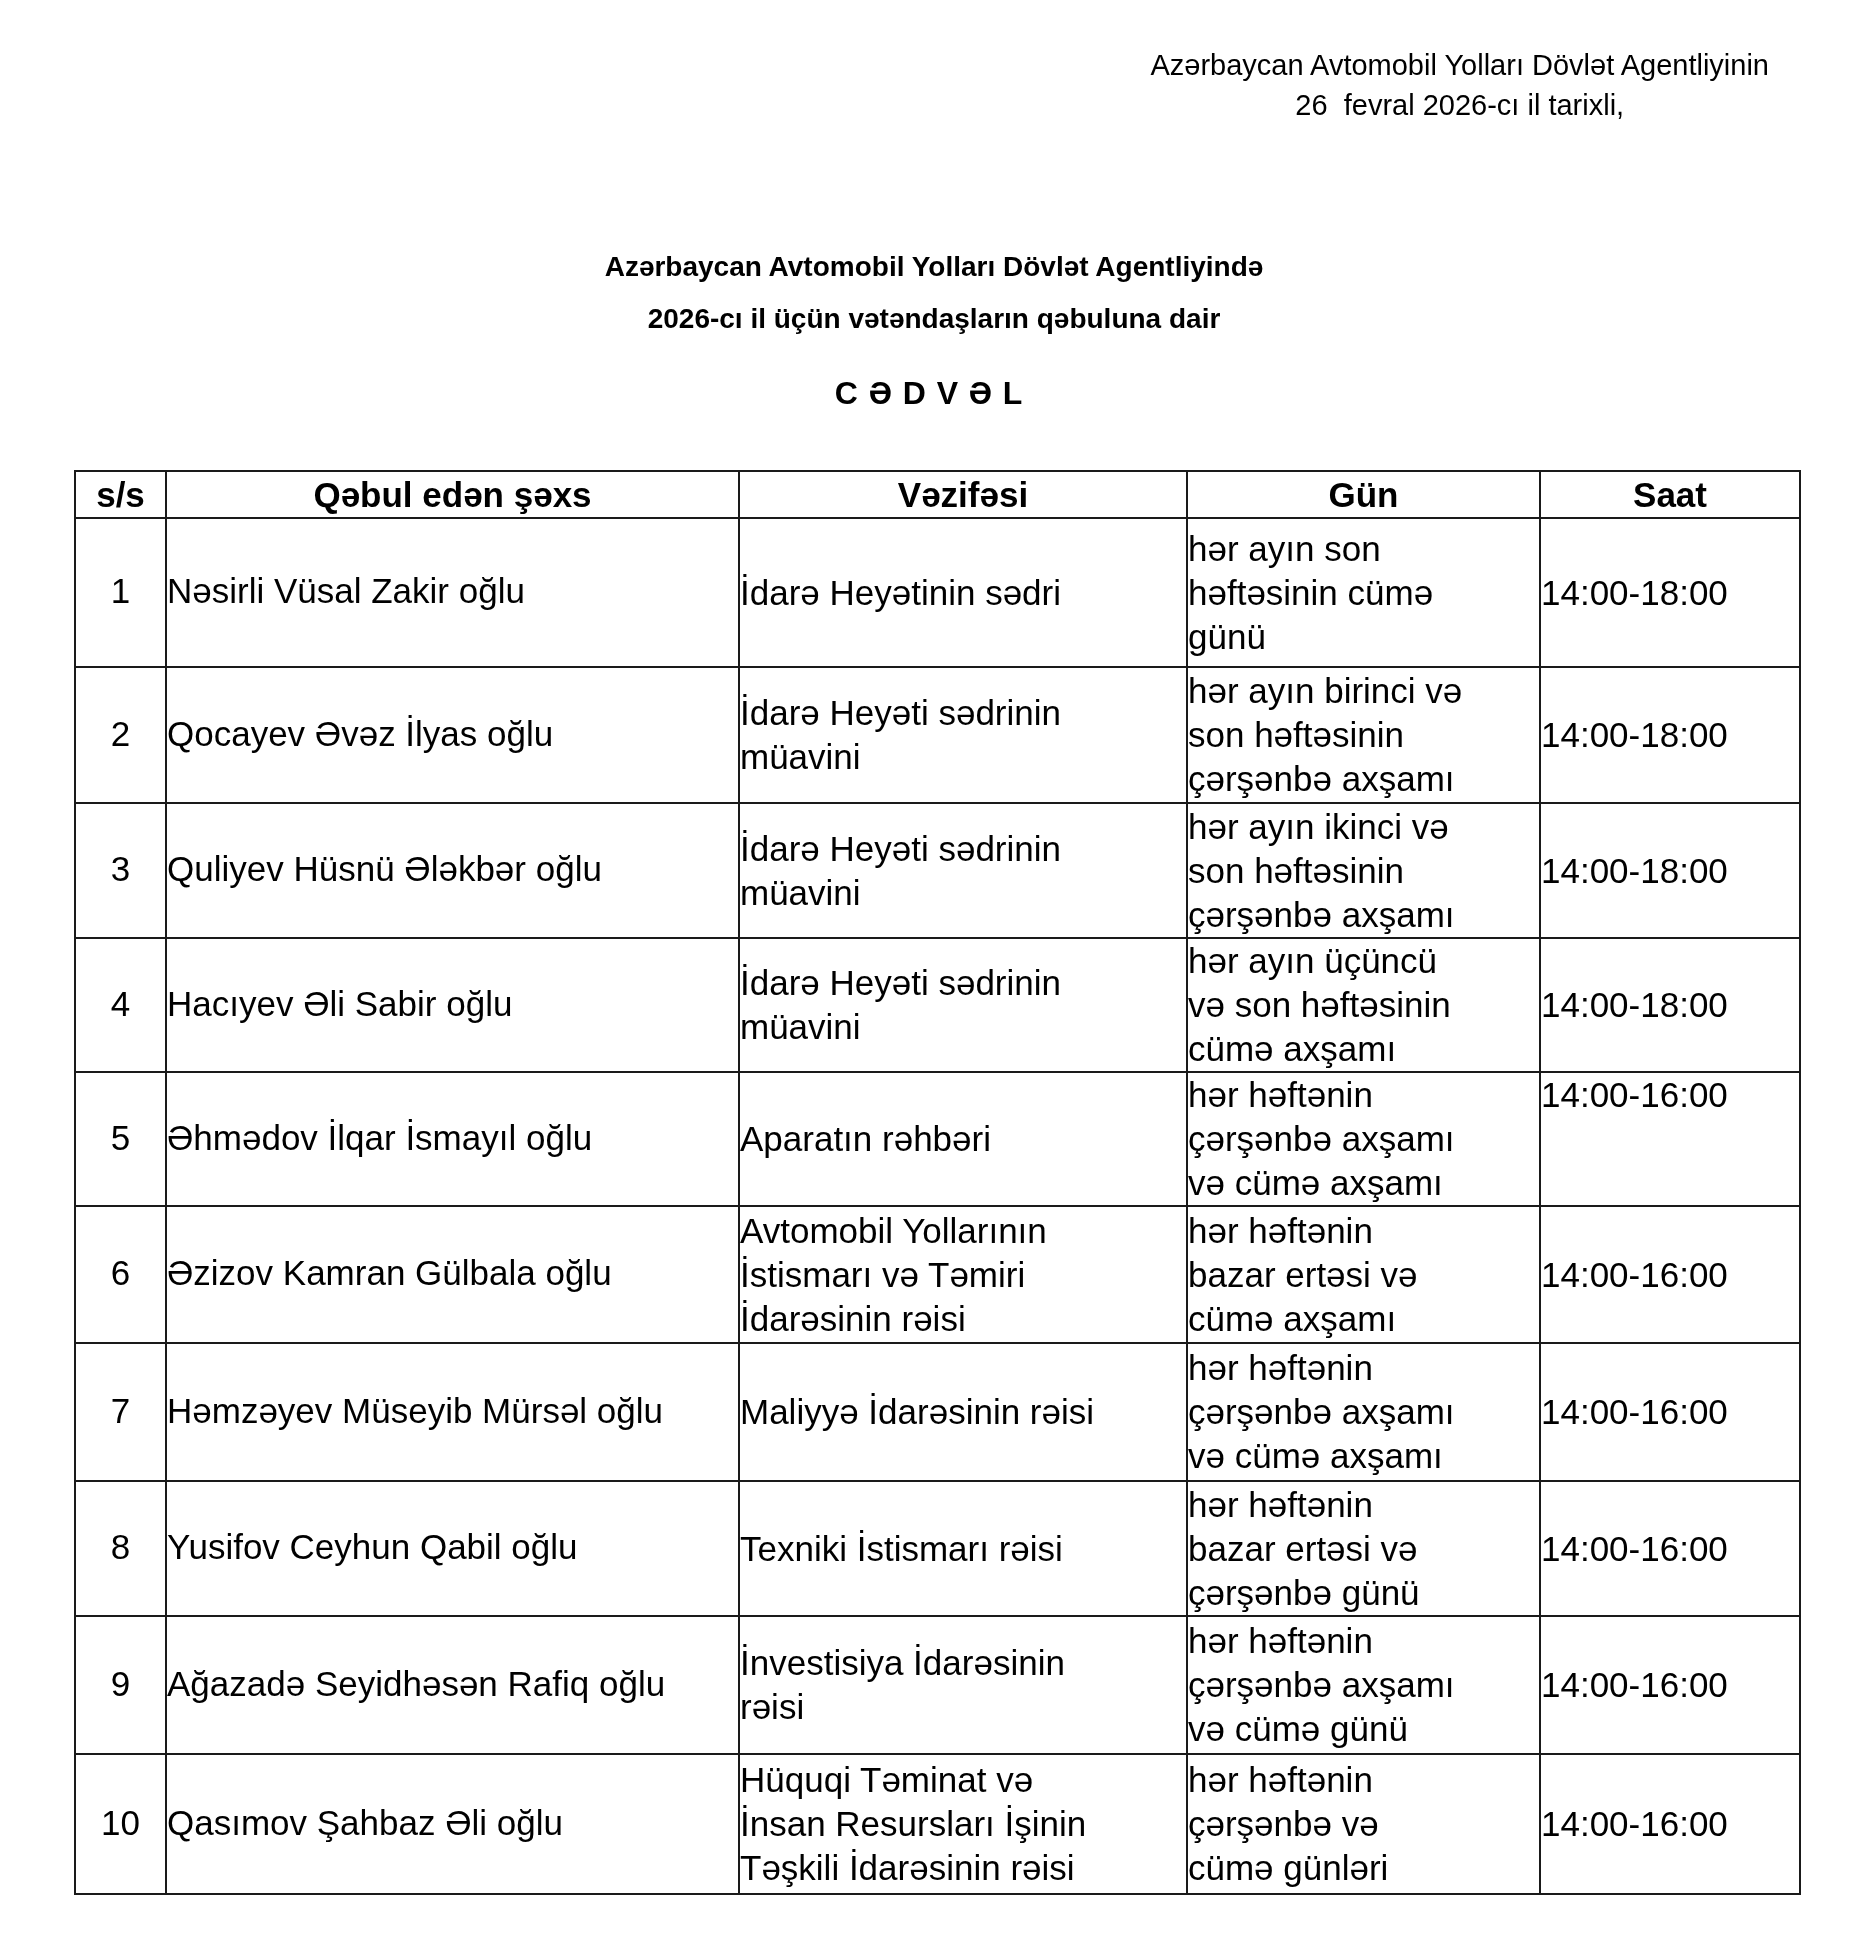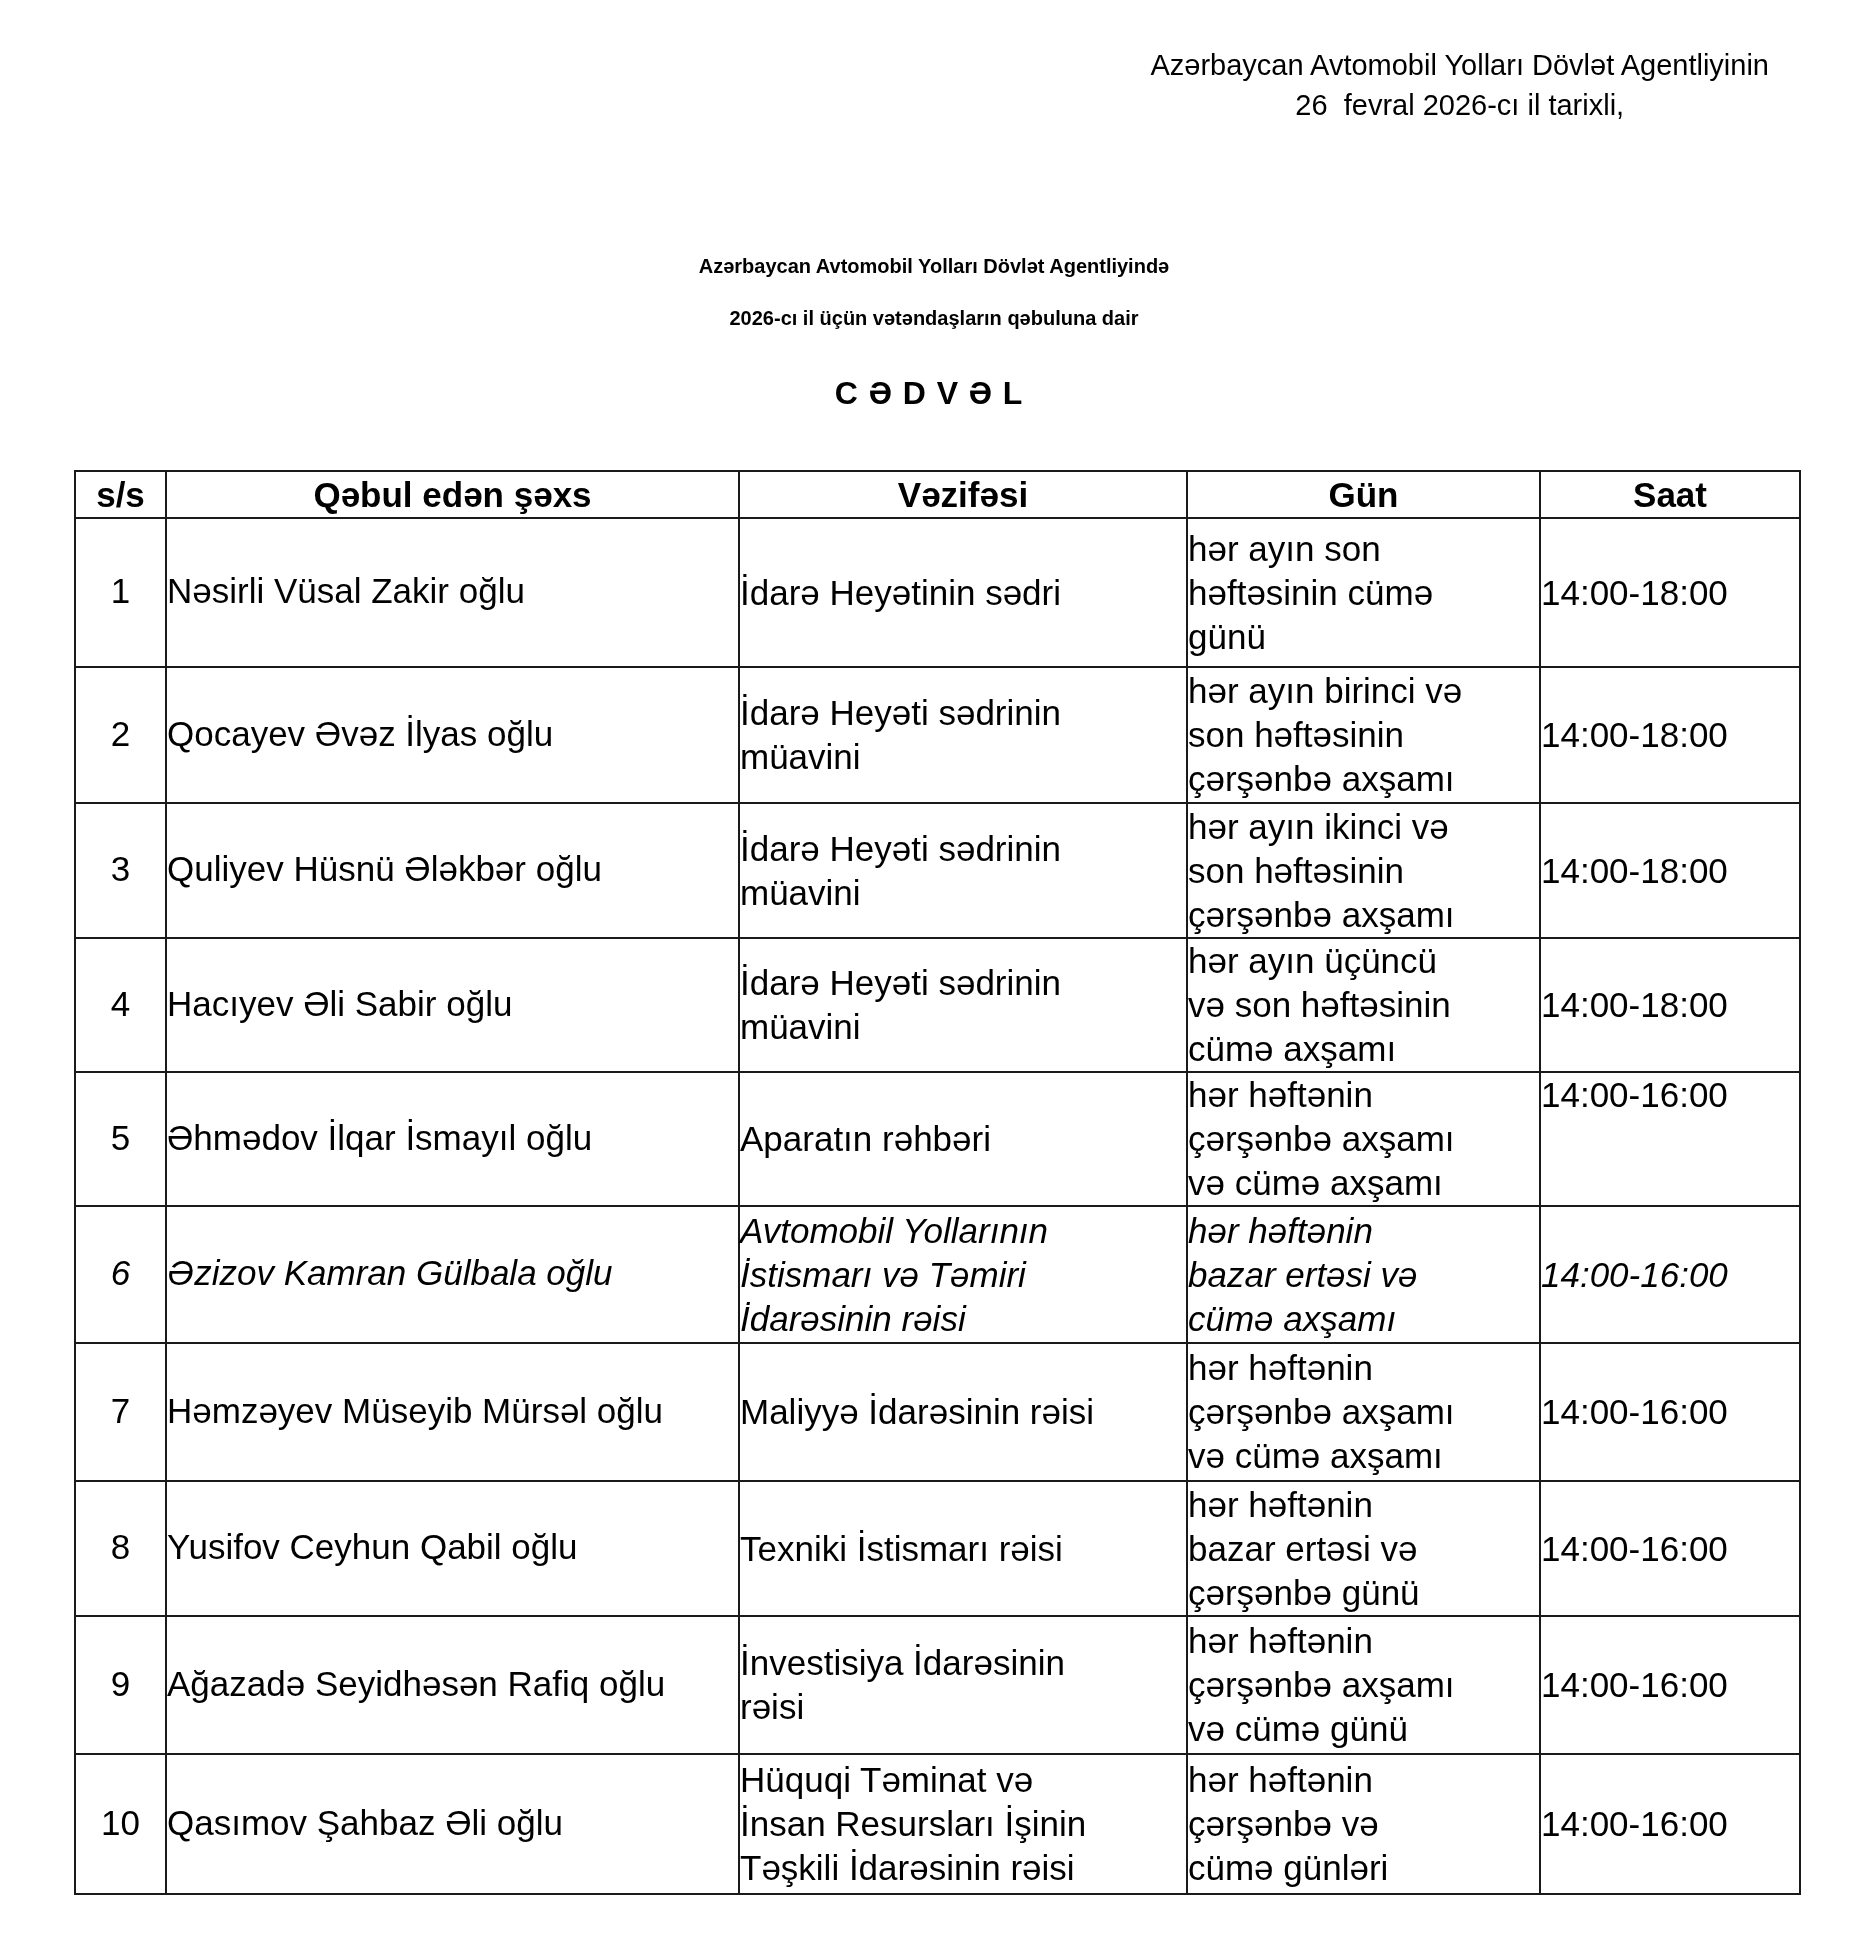--- a/index.html
+++ b/index.html
@@ -23,21 +23,21 @@
       font-size: 29px;
       line-height: 40px;
     }
     .approval div { white-space: pre; }
     .title {
       position: absolute;
       left: 0;
       width: 1868px;
       text-align: center;
       font-weight: bold;
-      font-size: 20px;
+      font-size: 28px;
       line-height: 51px;
     }
     .title-1 { top: 241px; }
     .title-2 { top: 293px; }
     .title-3 { top: 368px; letter-spacing: 10.8px; font-size: 32px; text-align: center; }
 
     table.schedule {
       position: absolute;
       left: 74px;
       top: 460px;
@@ -72,21 +72,21 @@
     td.time { text-align: left; padding-right: 12.3px; }
     td.time.top { vertical-align: top; padding-top: 0; }
     td.name .txt, td.num .txt { position: relative; top: -1.5px; }
     .line { display: block; white-space: nowrap; }
 
     tr.r1 td { height: 147px; }
     tr.r2 td { height: 134px; }
     tr.r3 td { height: 133px; }
     tr.r4 td { height: 132px; }
     tr.r5 td { height: 132px; }
-    tr.r6 td { height: 135px; font-style: italic; }
+    tr.r6 td { height: 135px; }
     tr.r7 td { height: 136px; }
     tr.r8 td { height: 133px; }
     tr.r9 td { height: 136px; }
     tr.r10 td { height: 138px; }
   </style>
 </head>
 <body>
 
 <div class="approval">
   <div>Azərbaycan Avtomobil Yolları Dövlət Agentliyinin</div>

